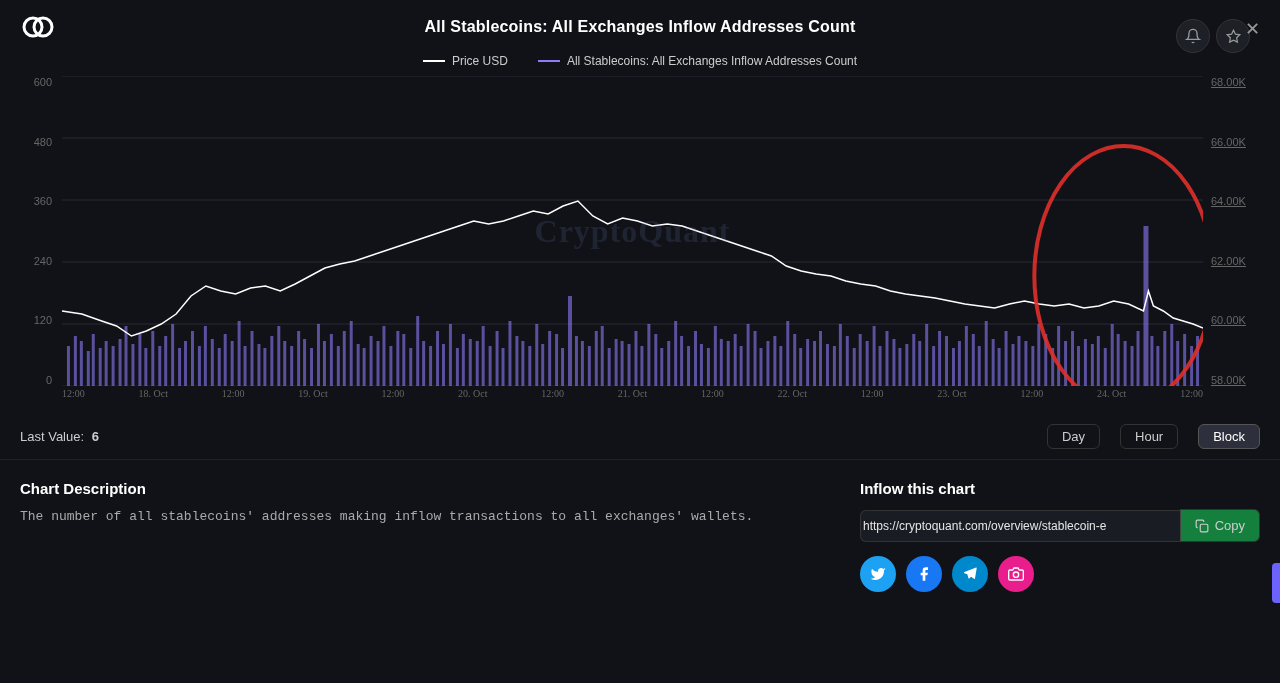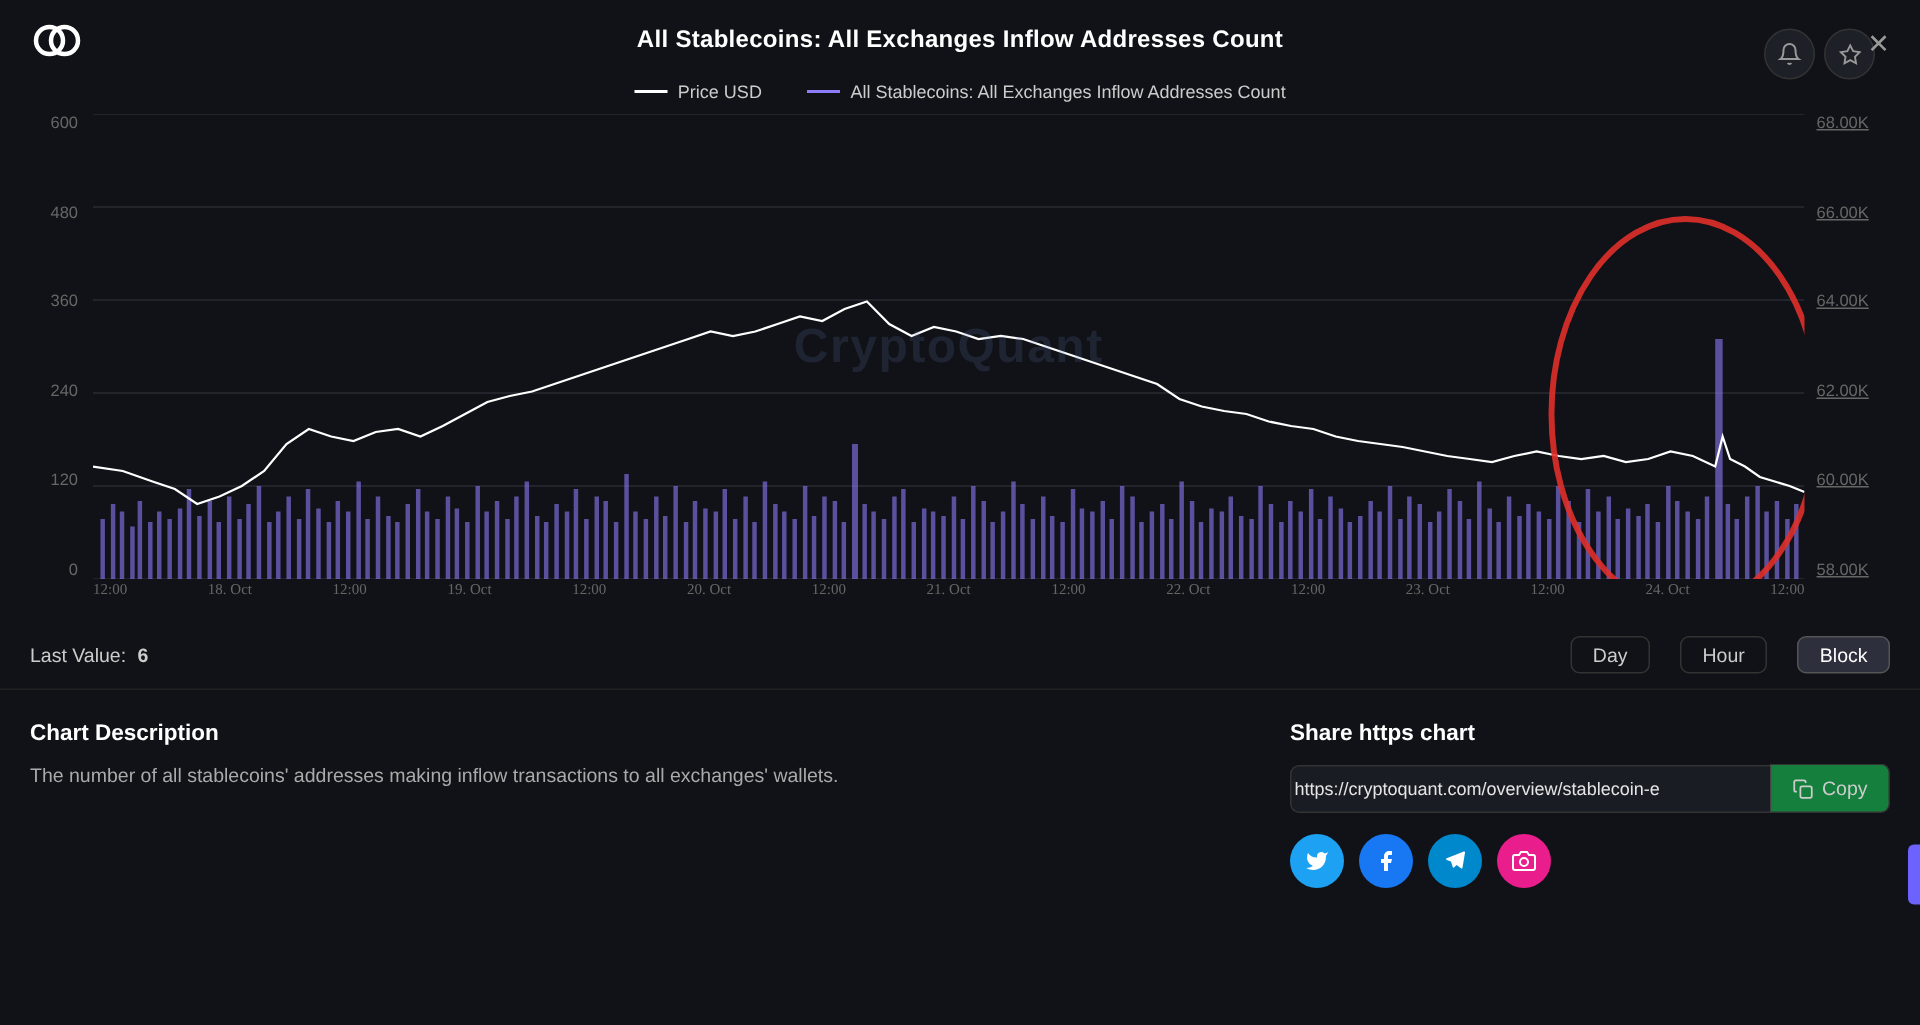--- a/index.html
+++ b/index.html
@@ -159,20 +159,21 @@
       position: absolute;
       top: 50%;
       left: 50%;
       transform: translate(-50%, -50%);
       font-size: 32px;
       font-weight: 700;
       color: rgba(100,120,180,0.18);
       pointer-events: none;
       white-space: nowrap;
       letter-spacing: 1px;
+      font-family: Liberation Serif, serif;
     }
 
     .bottom-controls {
       display: flex;
       align-items: center;
       justify-content: space-between;
       padding: 8px 20px 6px;
     }
     .last-value {
       font-size: 13px;
@@ -214,20 +215,21 @@
     .chart-description h3 {
       font-size: 15px;
       font-weight: 600;
       margin-bottom: 10px;
       color: #fff;
     }
     .chart-description p {
       font-size: 13px;
       color: #aaa;
       line-height: 1.5;
+      font-family: Liberation Mono, monospace;
     }
     .share-section {
       width: 400px;
     }
     .share-section h3 {
       font-size: 15px;
       font-weight: 600;
       margin-bottom: 12px;
       color: #fff;
     }
@@ -656,21 +658,21 @@
 
 <hr class="divider">
 
 <div class="bottom-section">
   <div class="chart-description">
     <h3>Chart Description</h3>
     <p>The number of all stablecoins' addresses making inflow transactions to all exchanges' wallets.</p>
   </div>
 
   <div class="share-section">
-    <h3>Share https chart</h3>
+    <h3>Inflow this chart</h3>
     <div class="share-url-row">
       <input class="share-url-input" type="text" readonly="" value="https://cryptoquant.com/overview/stablecoin-e" style="">
       <button class="copy-btn">
         <svg width="14" height="14" viewBox="0 0 24 24" fill="none" stroke="currentColor" stroke-width="2">
           <rect x="9" y="9" width="13" height="13" rx="2" ry="2"></rect>
           <path d="M5 15H4a2 2 0 0 1-2-2V4a2 2 0 0 1 2-2h9a2 2 0 0 1 2 2v1"></path>
         </svg>
         <span>Copy</span>
       </button>
     </div>

